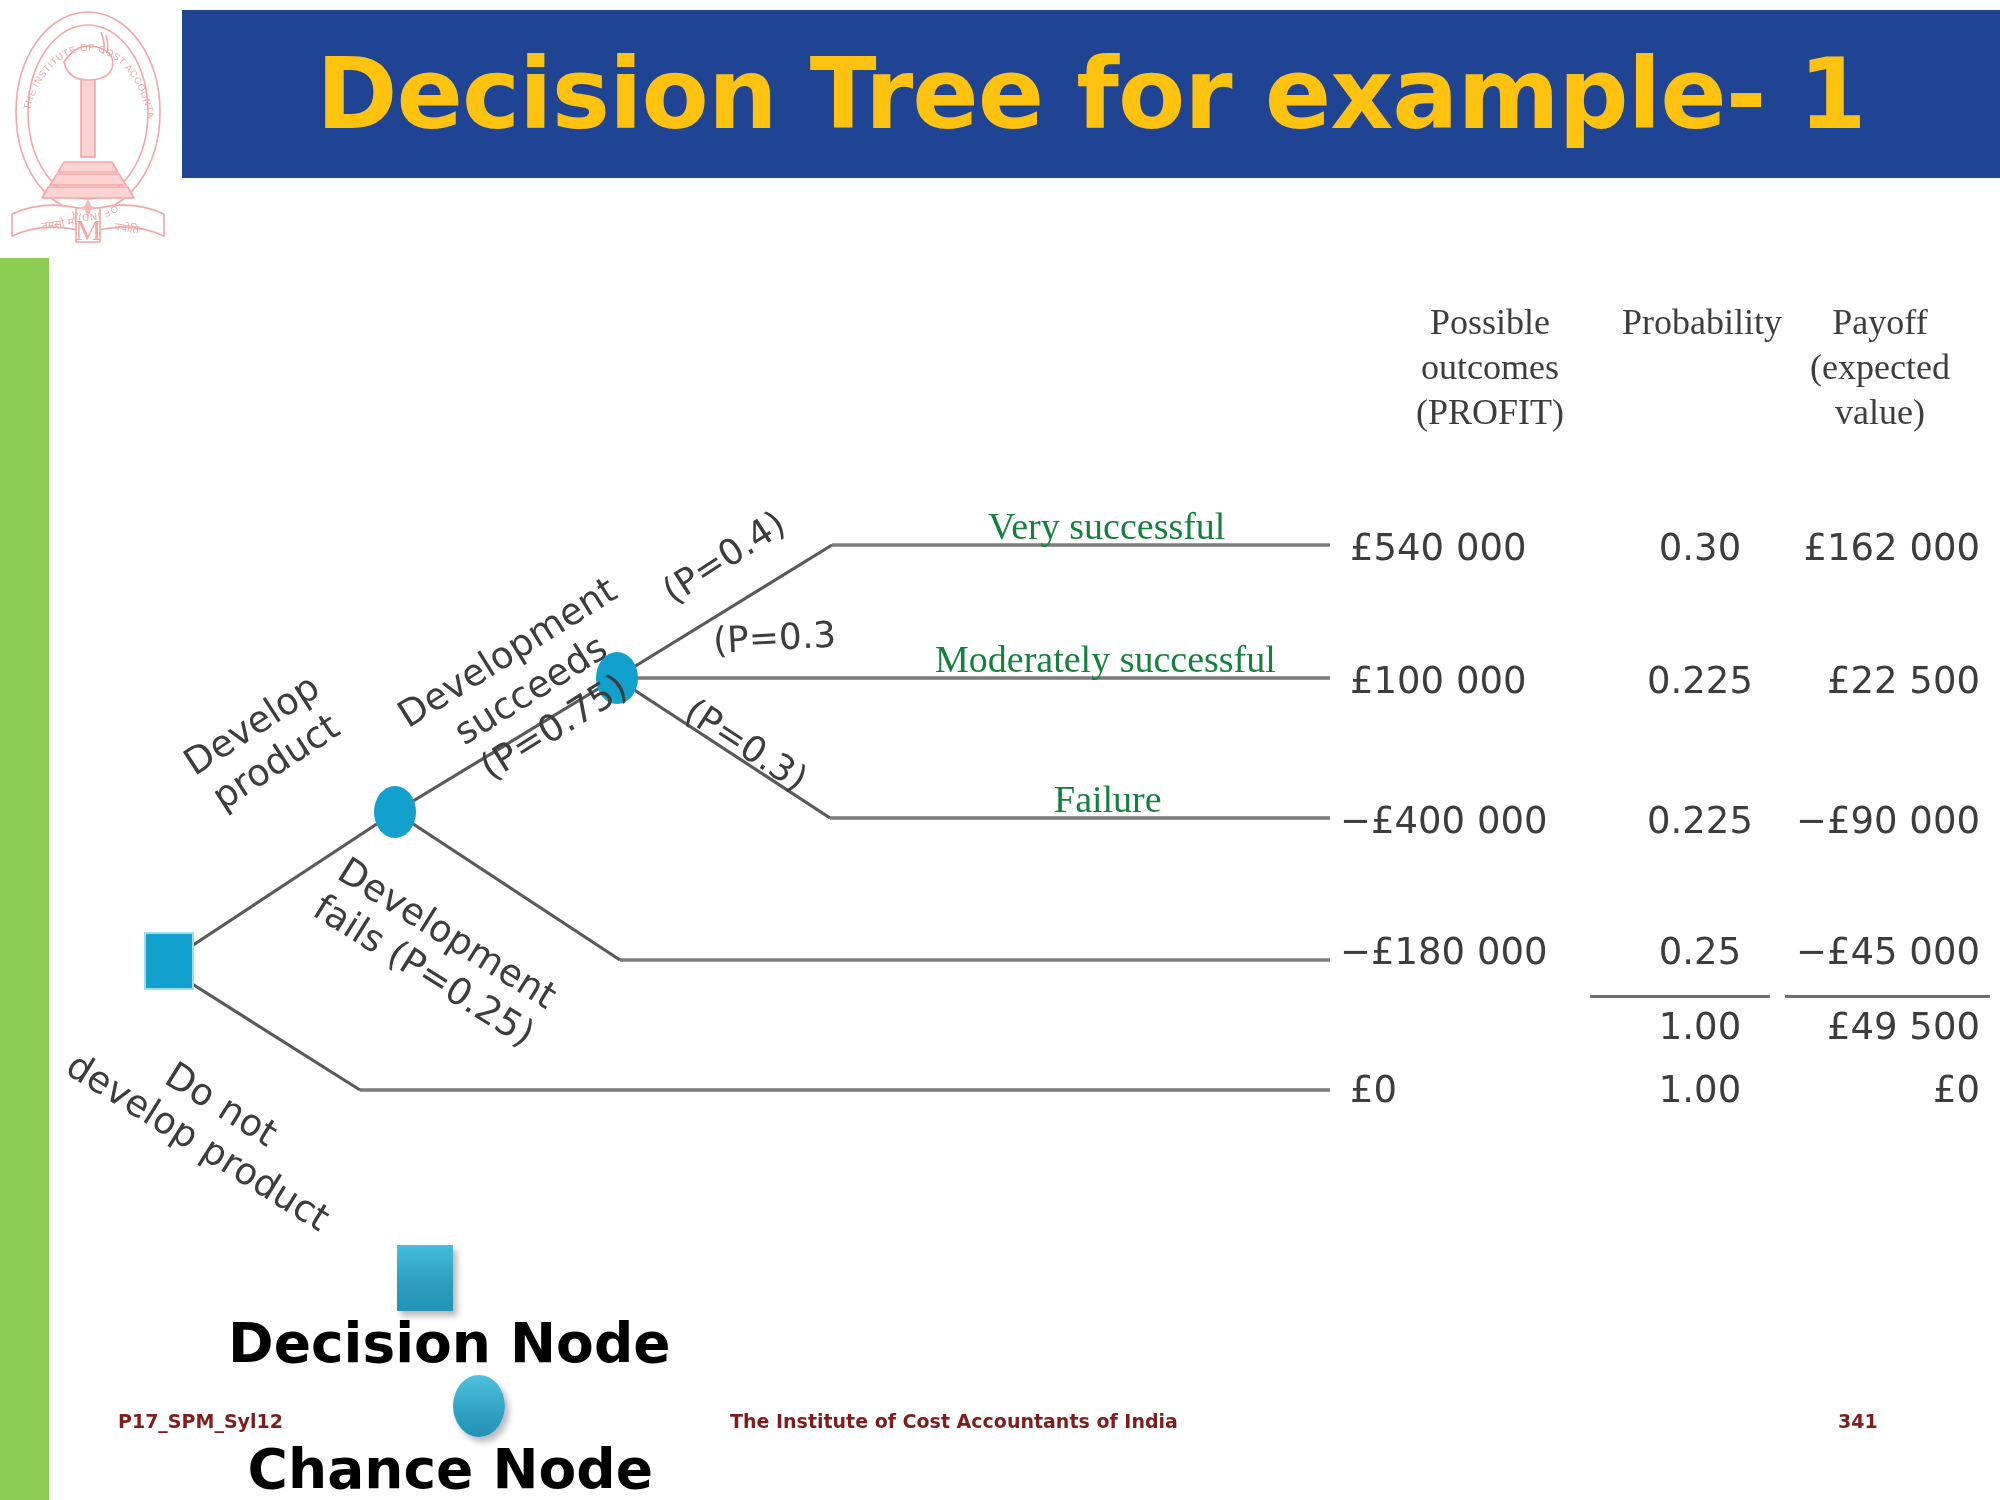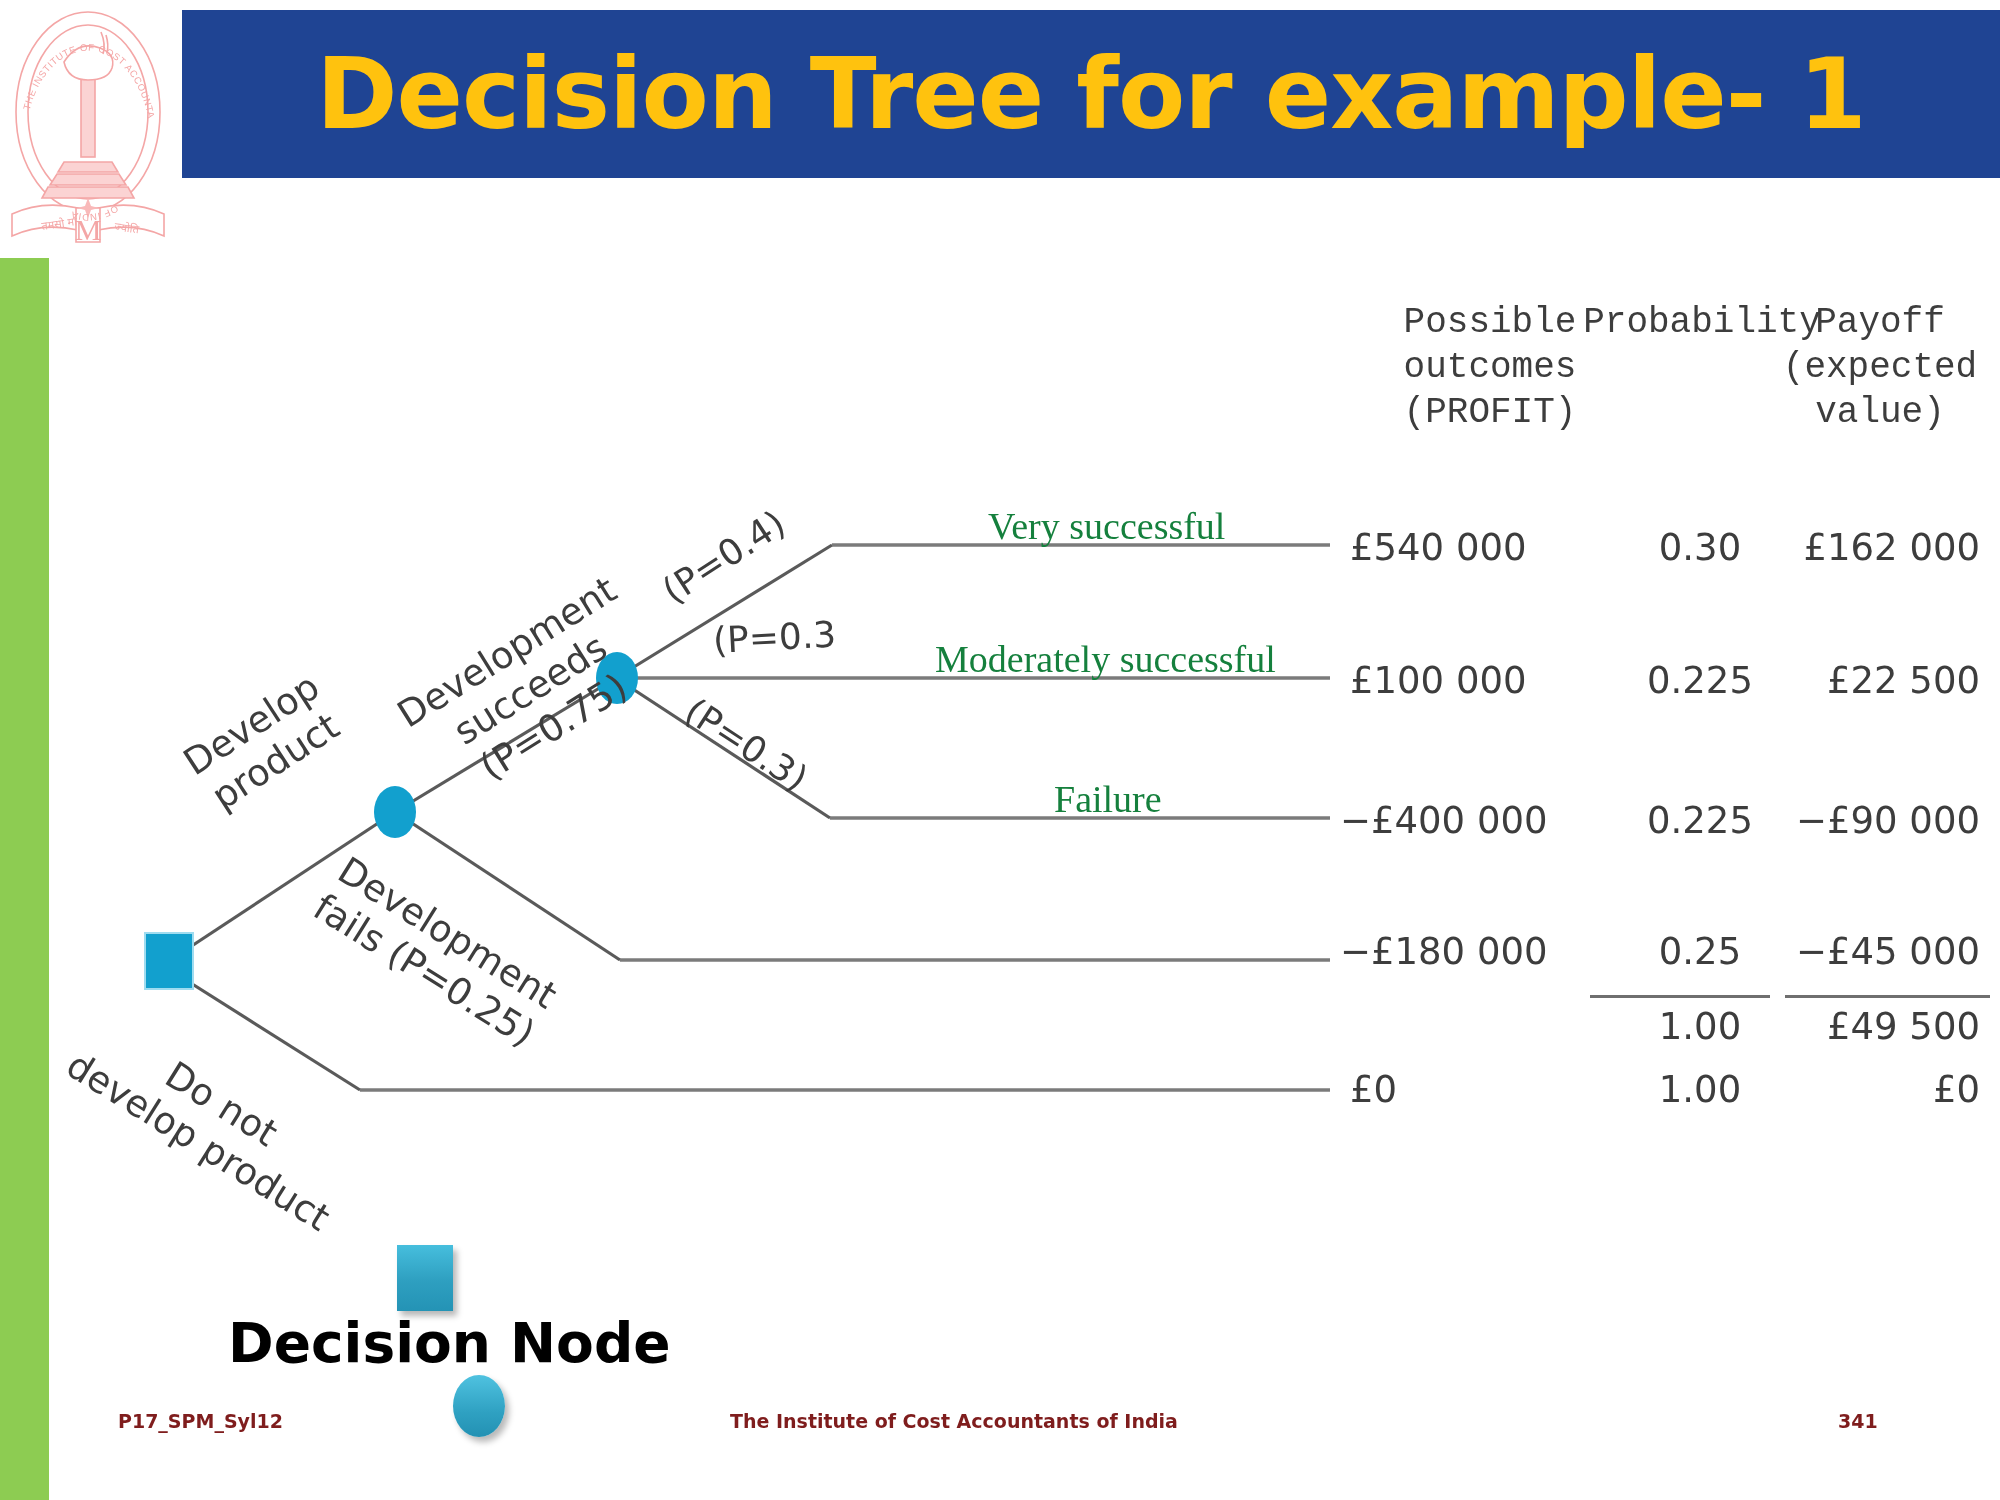--- a/index.html
+++ b/index.html
@@ -67,21 +67,21 @@
     top: 0;
     width: 2000px;
     height: 1500px;
     pointer-events: none;
   }
 
   
   .tbl-head {
     position: absolute;
     color: #3d3d3d;
-    font-family: Liberation Mono, monospace;
+    font-family: Liberation Serif, serif;
     font-size: 36px;
     line-height: 45px;
     text-align: center;
     white-space: pre-line;
   }
   .tbl-cell {
     position: absolute;
     color: #3d3d3d;
     font-family: "DejaVu Sans", sans-serif;
     font-size: 37px;
@@ -311,19 +311,20 @@
 <div class="tbl-cell col-payoff" style="left:1690px; top:1005px;">£49 500</div>
 
 <div class="tbl-cell col-outcome" style="left:1350px; top:1068px;">£0</div>
 <div class="tbl-cell col-prob" style="left:1610px; top:1068px;">1.00</div>
 <div class="tbl-cell col-payoff" style="left:1690px; top:1068px;">£0</div>
 
 <div id="legend">
   <div class="legend-swatch-square"></div>
   <div class="legend-text" style="margin-left:48px;">Decision Node</div>
   <div class="legend-swatch-circle" style="margin-left:108px;"></div>
+  <div class="legend-text" style="margin-left:50px;">Chance Node</div>
 </div>
 
 <div id="footer">
   <div class="footer-text" id="footer-left">P17_SPM_Syl12</div>
   <div class="footer-text" id="footer-center">The Institute of Cost Accountants of India</div>
   <div class="footer-text" id="footer-right">341</div>
 </div>
 
 </body></html>

